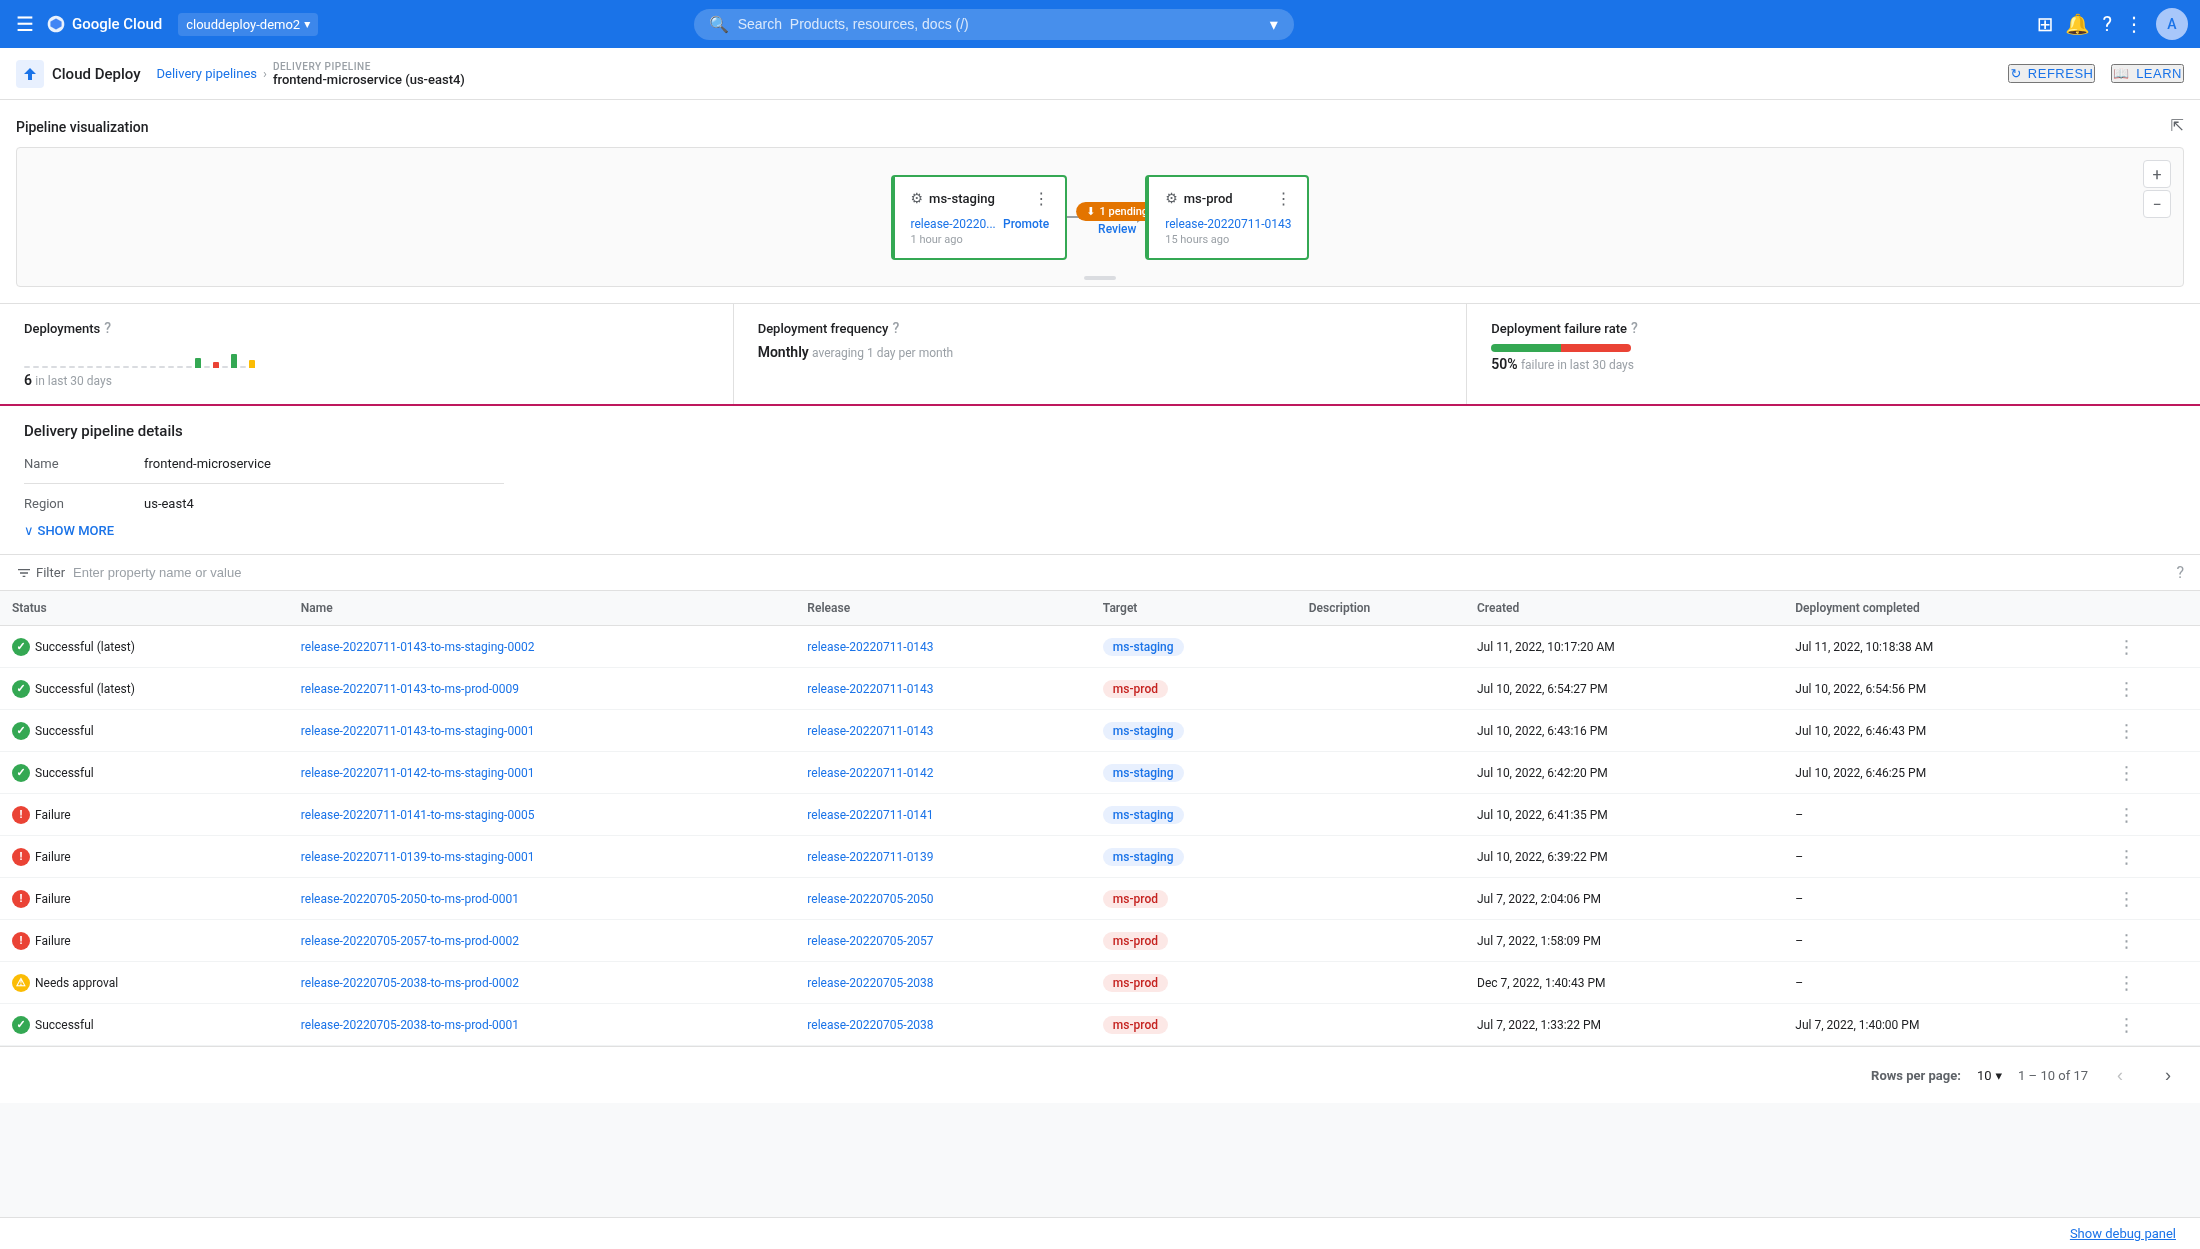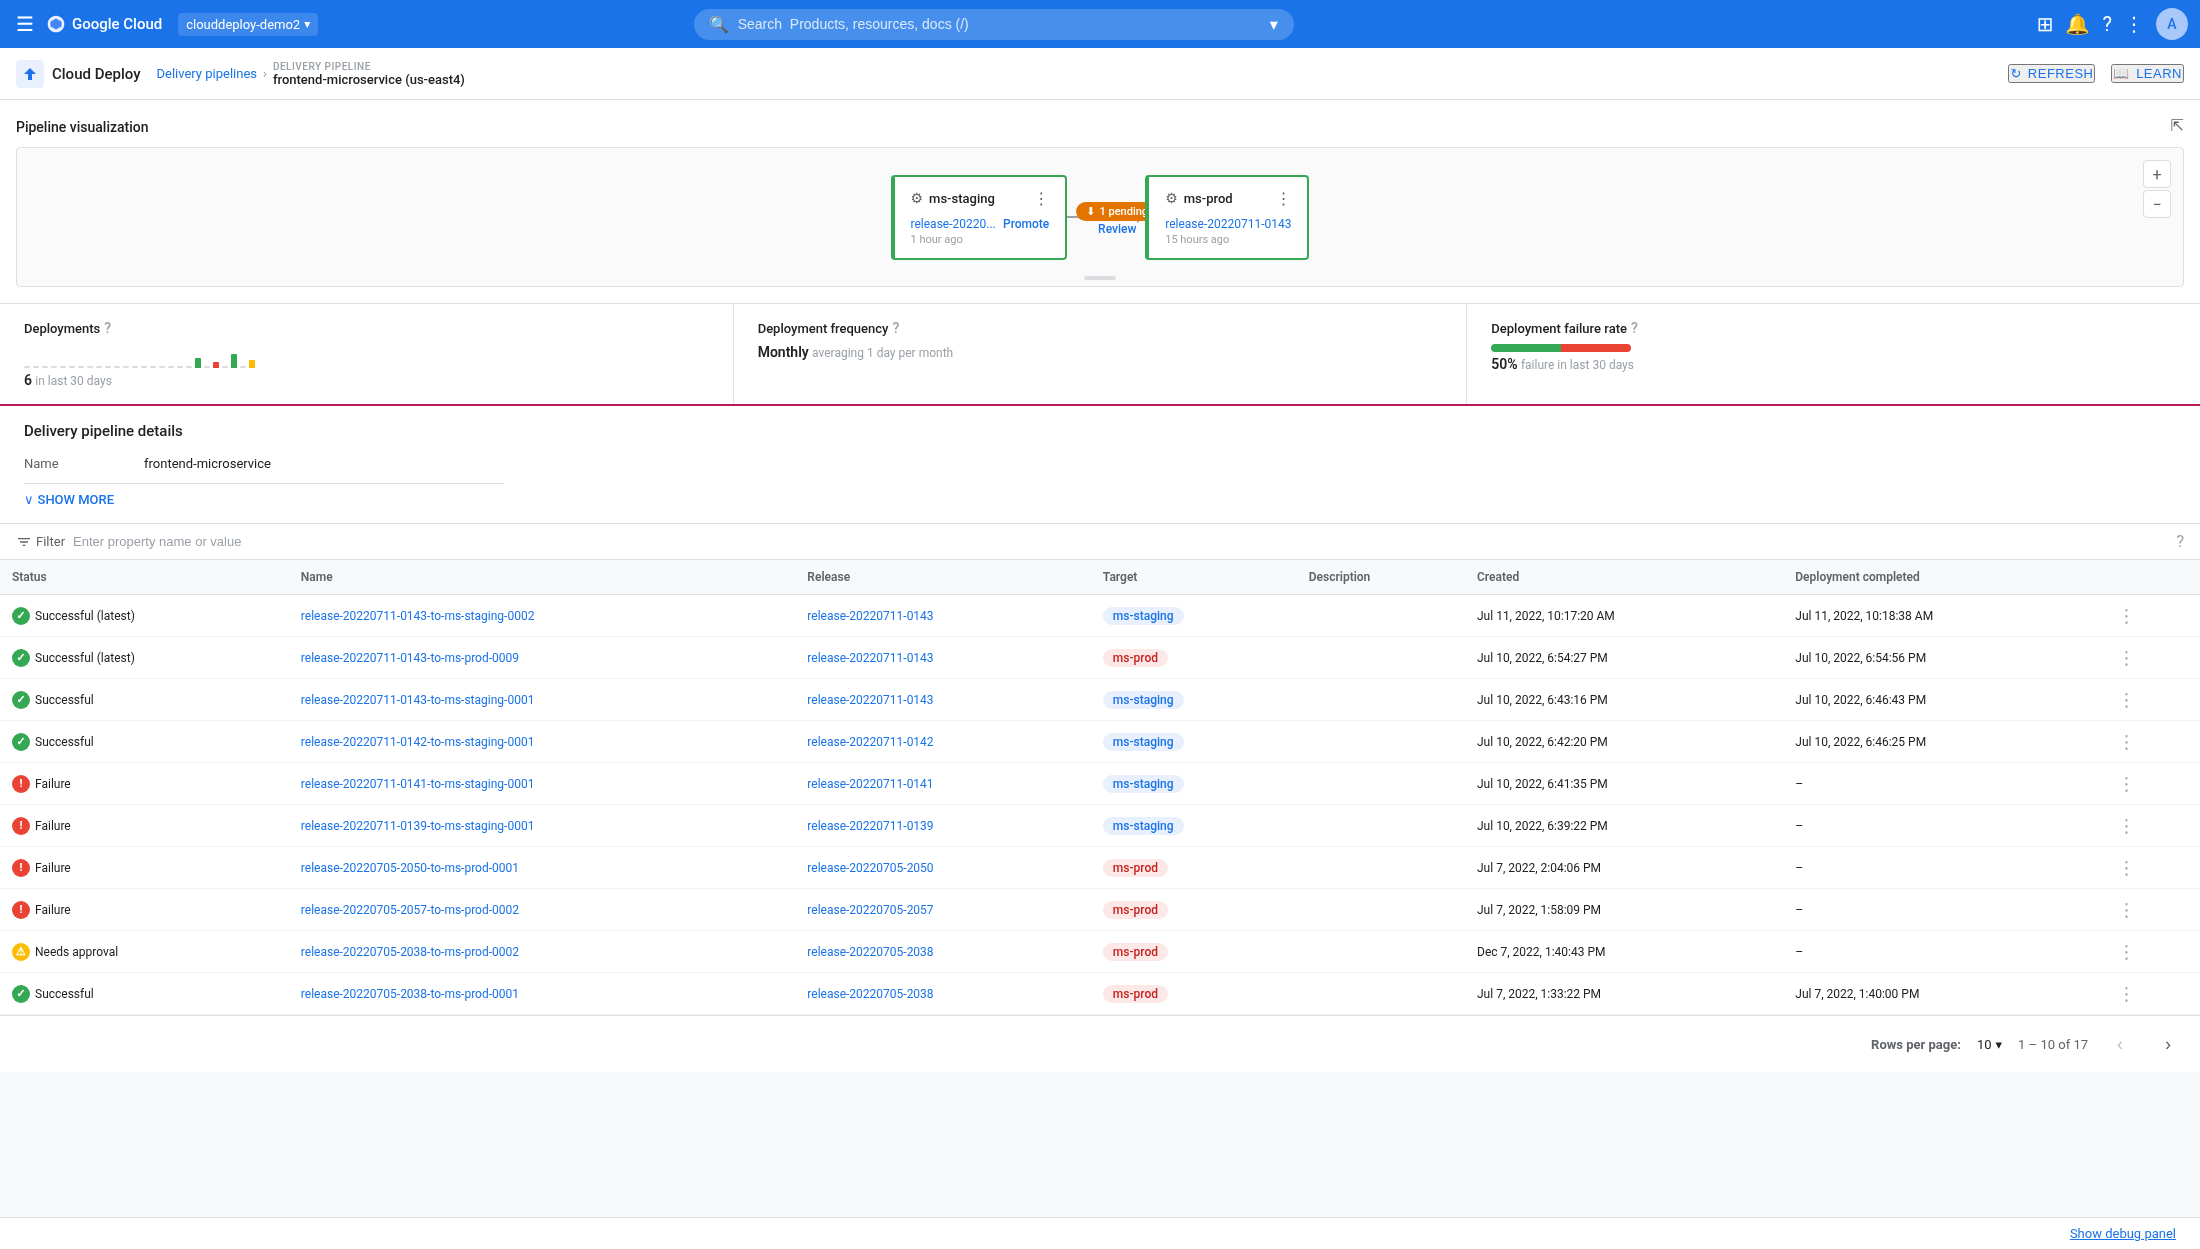--- a/index.html
+++ b/index.html
@@ -366,20 +366,24 @@
   </div>
 </div>
 
 <div class="details-section">
   <div class="details-title">Delivery pipeline details</div>
   <div class="detail-row">
     <span class="detail-label">Name</span>
     <span class="detail-value">frontend-microservice</span>
   </div>
   <hr class="detail-divider">
+  <div class="detail-row">
+    <span class="detail-label">Region</span>
+    <span class="detail-value">us-east4</span>
+  </div>
   <div class="show-more">
     <span>∨</span>
     <span>SHOW MORE</span>
   </div>
 </div>
 
 <div class="tabs-section">
 
   <div class="filter-row">
     <span class="filter-icon">
@@ -467,21 +471,21 @@
     <td style="font-size:12px;">Jul 10, 2022, 6:46:25 PM</td>
     <td><span class="row-menu">⋮</span></td>
   </tr>
           <tr>
     <td>
       <span class="status-badge">
         <span style="display:inline-flex;align-items:center;justify-content:center;width:18px;height:18px;border-radius:50%;background:#ea4335;color:white;font-size:11px;font-weight:bold;">!</span>
         <span>Failure</span>
       </span>
     </td>
-    <td style="font-size:12px;color:#1a73e8;cursor:pointer;">release-20220711-0141-to-ms-staging-0001</td>
+    <td style="font-size:12px;color:#1a73e8;cursor:pointer;">release-20220711-0141-to-ms-staging-0005</td>
     <td style="font-size:12px;color:#1a73e8;cursor:pointer;">release-20220711-0141</td>
     <td><span class="target-badge">ms-staging</span></td>
     <td></td>
     <td style="font-size:12px;">Jul 10, 2022, 6:41:35 PM</td>
     <td style="font-size:12px;">–</td>
     <td><span class="row-menu">⋮</span></td>
   </tr>
           <tr>
     <td>
       <span class="status-badge">

